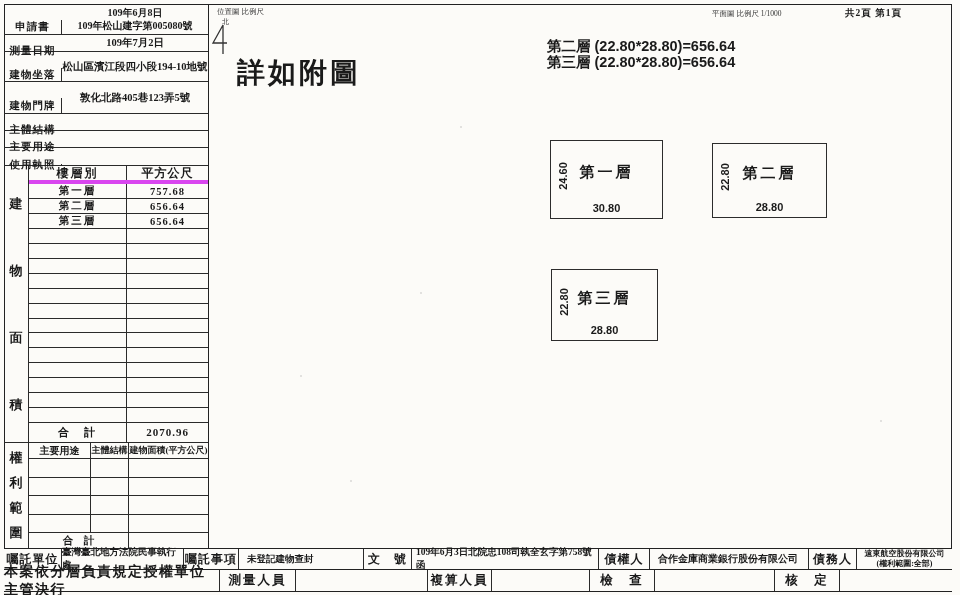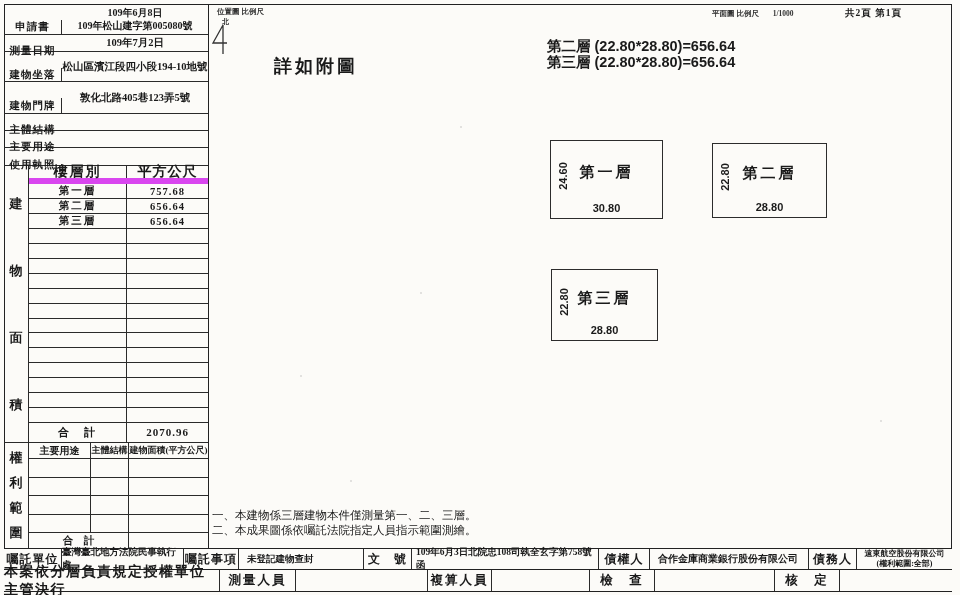--- a/index.html
+++ b/index.html
@@ -18,21 +18,21 @@
 
   .stable{display:flex;border-bottom:1px solid #2a2a2a;}
   .side-label{width:25px;border-right:1px solid #2a2a2a;text-align:center;word-break:break-all;
               font-size:13px;font-weight:bold;}
   #area{height:277px;}
   #area .side-label{line-height:67px;padding-top:4px;}
   #annex{height:105px;}
   #annex .side-label{line-height:25px;padding-top:2px;}
   .grid{flex:1;display:flex;flex-direction:column;}
 
-  .ar-head{display:flex;height:18px;border-bottom:6px solid #d946ef;font-size:14px;font-weight:bold;}
+  .ar-head{display:flex;height:18px;border-bottom:4px solid #d946ef;font-size:12px;font-weight:bold;}
   .c-floor{width:98px;border-right:1px solid #2a2a2a;display:flex;align-items:center;justify-content:center;letter-spacing:2px;}
   .c-area{flex:1;display:flex;align-items:center;justify-content:center;letter-spacing:1px;}
   .ar-row{display:flex;height:15px;border-bottom:1px solid #2a2a2a;font-size:10.5px;font-weight:bold;}
   .ar-row.empty{height:auto;flex:1;font-size:0;}
   .ar-total{display:flex;height:19px;font-size:11px;font-weight:bold;}
 
   .ax-head{display:flex;height:16px;border-bottom:1px solid #2a2a2a;font-size:9px;font-weight:bold;}
   .ax-c1{width:62px;border-right:1px solid #2a2a2a;display:flex;align-items:center;justify-content:center;}
   .ax-c2{width:38px;border-right:1px solid #2a2a2a;display:flex;align-items:center;justify-content:center;}
   .ax-c3{flex:1;display:flex;align-items:center;justify-content:center;}
@@ -48,23 +48,23 @@
   .fc{border-right:1px solid #2a2a2a;display:flex;align-items:center;justify-content:center;height:100%;}
   .fc:last-child{border-right:none;}
   .fl{font-size:12px;font-weight:bold;letter-spacing:1px;}
   .fl-sp{font-size:12.5px;font-weight:bold;letter-spacing:2px;}
   .fv95{font-size:9.5px;font-weight:bold;}
   .fv-left{justify-content:flex-start;padding-left:8px;}
   .fv8{font-size:8px;font-weight:bold;text-align:center;white-space:pre-line;line-height:1.25;}
   .approval{font-size:14px;font-weight:bold;letter-spacing:1.5px;}
 
   
-  .tinytext{position:absolute;font-size:7.5px;font-weight:bold;color:#333;}
+  .tinytext{position:absolute;font-size:7.5px;font-weight:normal;color:#333;}
   #page-label{position:absolute;left:845px;top:7px;font-size:9.5px;font-weight:bold;letter-spacing:1px;}
-  #see-attached{position:absolute;left:237px;top:54px;font-size:18px;font-weight:bold;letter-spacing:3px;margin-left:37px;}
+  #see-attached{position:absolute;left:237px;top:54px;font-size:28px;font-weight:bold;letter-spacing:3px;}
   #formulas{position:absolute;left:547px;top:39px;font-size:14.5px;line-height:15.5px;font-weight:bold;
             font-family:"Liberation Sans","DejaVu Sans",sans-serif;}
   #notes{position:absolute;left:212px;top:508px;font-size:11.5px;line-height:14.5px;font-weight:500;}
 
   .floorbox{position:absolute;border:1.5px solid #2c2c2c;}
   .fname{position:absolute;left:0;right:0;top:40%;transform:translateY(-50%);text-align:center;
          font-size:15px;font-weight:600;letter-spacing:3px;}
   .fh{position:absolute;left:12px;top:45%;transform:translate(-50%,-50%) rotate(-90deg);
       font-size:11px;font-weight:bold;font-family:"Liberation Sans","DejaVu Sans",sans-serif;}
   .fw{position:absolute;left:0;right:0;bottom:4px;text-align:center;font-size:11px;font-weight:bold;
@@ -227,21 +227,21 @@
   </div>
 
   <div class="tinytext" style="left:217px;top:7px">位置圖 比例尺</div>
   <div class="tinytext" style="left:222px;top:17px;font-size:7px">北</div>
   <svg style="position:absolute;left:209px;top:24px" width="26" height="32" viewBox="0 0 26 32">
     <path d="M14 1 L14 30 M14 1 L4 19 L18 19" fill="none" stroke="#333" stroke-width="1.3"></path>
   </svg>
 
   <div class="tinytext" style="left:712px;top:9px">
     <span>平面圖 比例尺</span>
-    <span style="margin-left:12px">1/1000</span>
+    <span style="margin-left:0">1/1000</span>
   </div>
   <div id="page-label">共2頁 第1頁</div>
 
   <div id="see-attached">詳如附圖</div>
 
   <div id="formulas">
     <div>第二層 (22.80*28.80)=656.64</div>
     <div>第三層 (22.80*28.80)=656.64</div>
   </div>
 
@@ -254,24 +254,20 @@
     <span class="fname">第二層</span>
     <span class="fh">22.80</span>
     <span class="fw">28.80</span>
   </div>
   <div class="floorbox" style="left:551px;top:269px;width:107px;height:72px">
     <span class="fname">第三層</span>
     <span class="fh">22.80</span>
     <span class="fw">28.80</span>
   </div>
 
-  <div id="notes">
-    <div>一、本建物係三層建物本件僅測量第一、二、三層。</div>
-    <div>二、本成果圖係依囑託法院指定人員指示範圍測繪。</div>
-  </div>
 
   <div class="speck" style="left:420px;top:292px"></div>
   <div class="speck" style="left:300px;top:375px"></div>
   <div class="speck" style="left:460px;top:126px"></div>
   <div class="speck" style="left:880px;top:420px"></div>
   <div class="speck" style="left:350px;top:480px"></div>
 
   <div id="frow1" class="frow">
     <div class="fc fl" style="width:58px">囑託單位</div>
     <div class="fc fv95" style="width:122px">臺灣臺北地方法院民事執行處</div>

